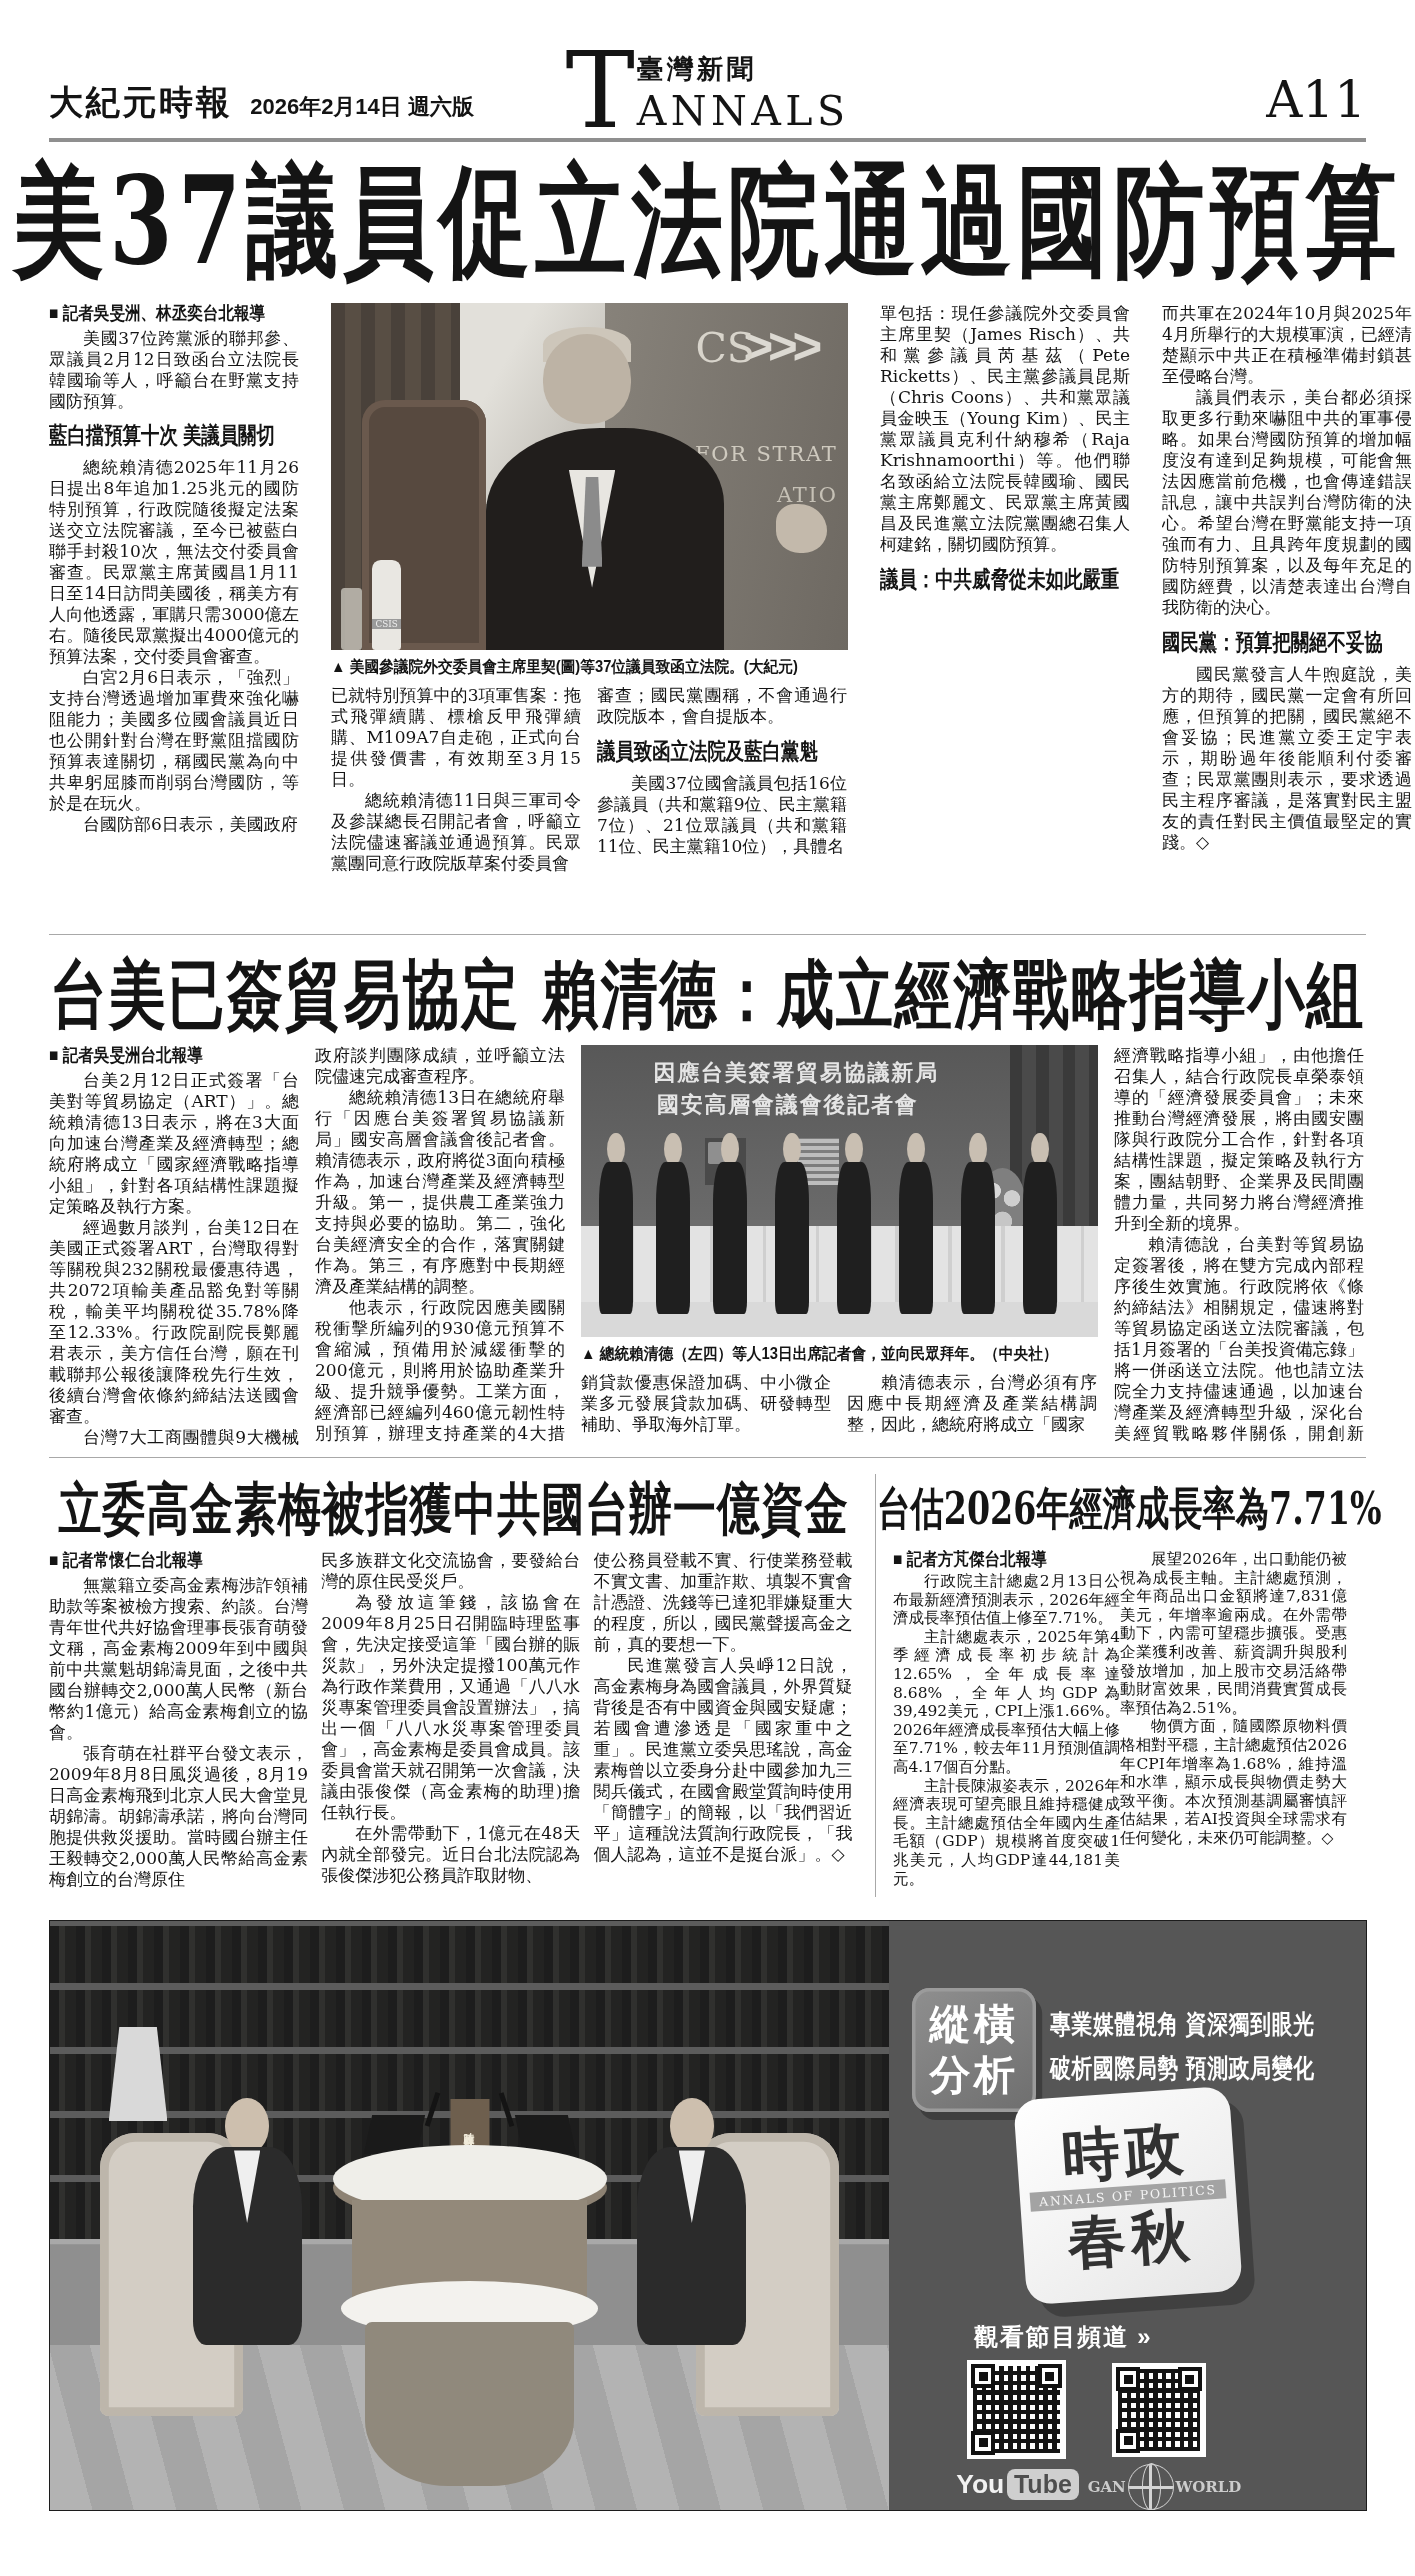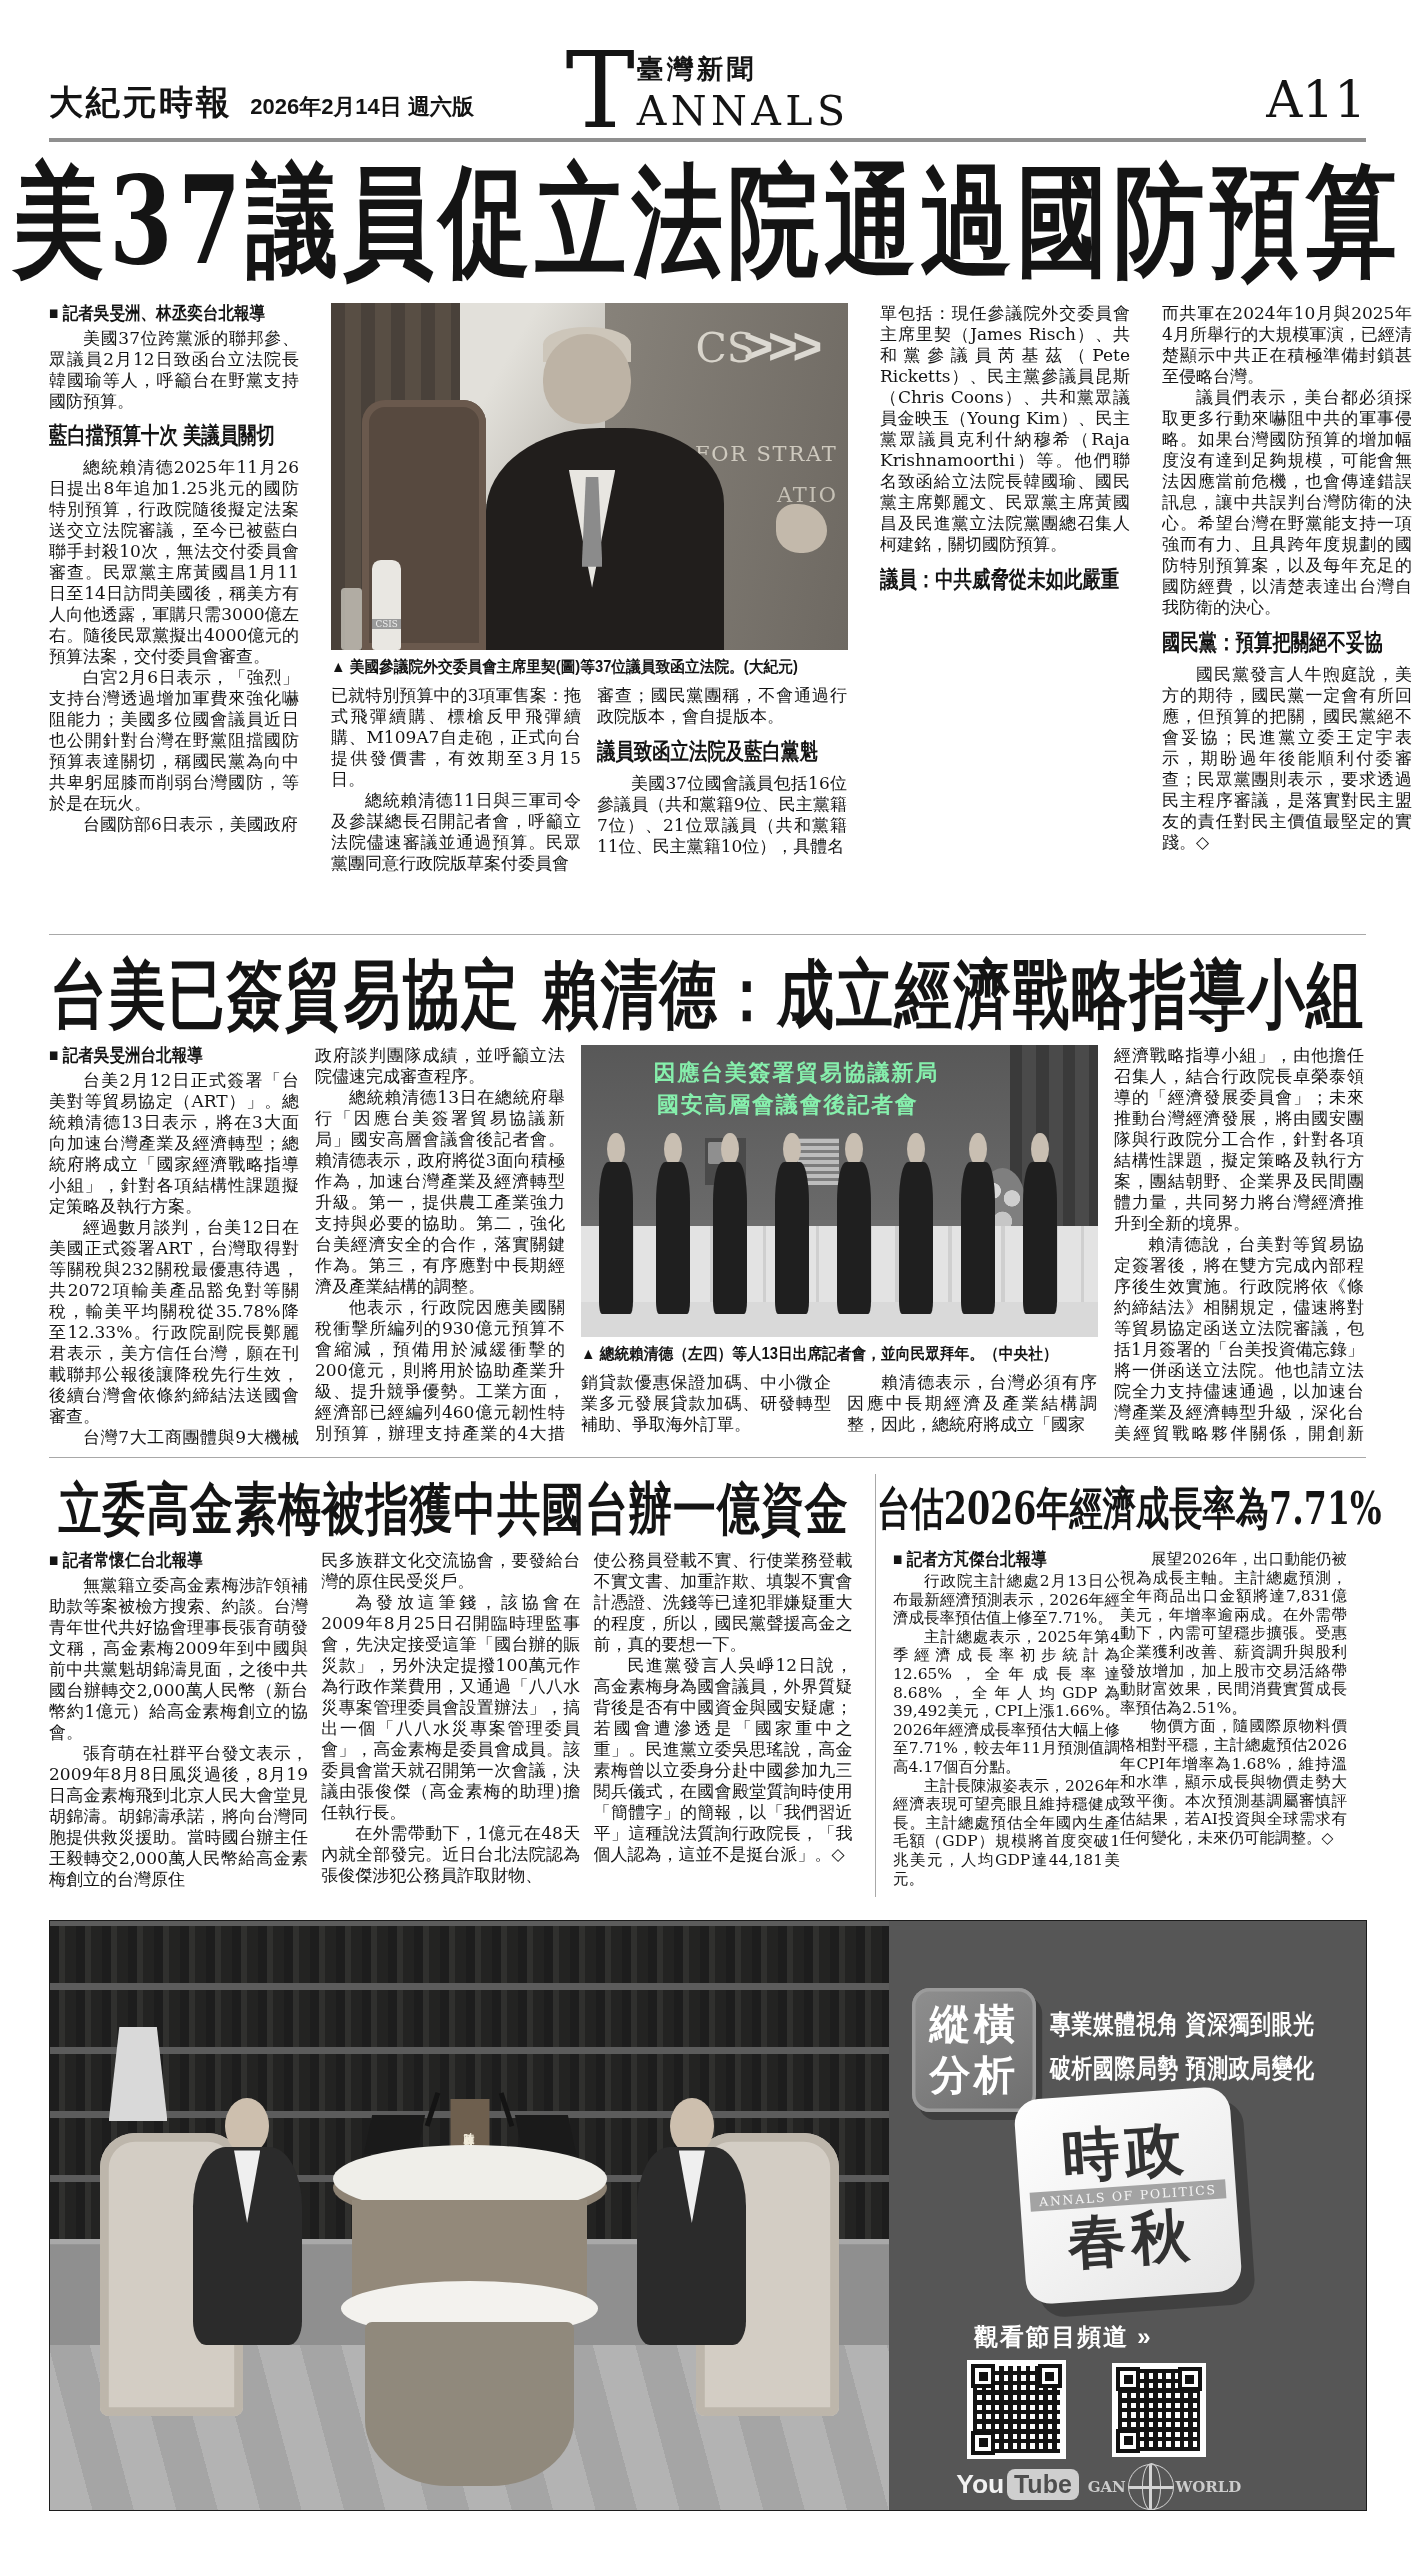--- a/index.html
+++ b/index.html
@@ -73,21 +73,21 @@
   .p1-hair { position:absolute; left:41%; top:7%; width:17%; height:10%; background:#cdc6ba; border-radius:50% 50% 0 0; }
   .p1-hand { position:absolute; right:4%; bottom:28%; width:10%; height:14%; background:#c3b9ab; border-radius:40% 60% 50% 50%; }
   .p1-bottle { position:absolute; left:8%; bottom:0; width:5.5%; height:26%; background:#e9e7e2; border-radius:8.8px 8.8px 3.5px 3.5px; }
   .p1-bottle-label { position:absolute; left:8%; bottom:6%; width:5.5%; text-align:center; font-size:8.8px; color:#efefef;
                      background:#9a9a9a; font-family:"DejaVu Serif", serif; }
   .p1-glass { position:absolute; left:2%; bottom:0; width:4%; height:18%; background:#c8c4bc; opacity:.8; border-radius:3.5px; }
   
   .p2 { height:292px; background:#6d6d6d; }
   .p2-wall { position:absolute; inset:0 0 40% 0; background:linear-gradient(#585858,#6a6a6a); }
   .p2-banner { position:absolute; left:14%; top:4%; width:52%; text-align:center;
-               font-family:"Liberation Sans", sans-serif; font-weight:bold; color:#86efac; }
+               font-family:"Liberation Sans", sans-serif; font-weight:bold; color:#e5e5e5; }
   .p2-banner div { font-size:22px; line-height:32px; letter-spacing:1.8px; white-space:nowrap; }
   .p2-flag { position:absolute; top:32%; width:8%; height:16%; }
   .p2-flag-tw { left:24%; background:#4a4a4a; }
   .p2-flag-tw::after { content:''; position:absolute; left:6%; top:8%; width:40%; height:46%; background:#8f8f8f; border-radius:1.8px; }
   .p2-flag-us { left:42%; background:repeating-linear-gradient(0deg,#bdbdbd 0 3.5px,#7d7d7d 3.5px 7px); }
   .p2-curtain { position:absolute; right:0; top:0; width:17%; height:78%;
                 background:repeating-linear-gradient(90deg,#3a3a3a 0 12.4px,#4a4a4a 12.4px 26.5px); border-radius:0 0 0 16px; }
   .p2-flowers { position:absolute; right:14%; top:42%; width:9%; height:26%; background:
       radial-gradient(circle at 30% 30%, #d8d8d8 12%, transparent 13%),
       radial-gradient(circle at 70% 40%, #cfcfcf 14%, transparent 15%),

